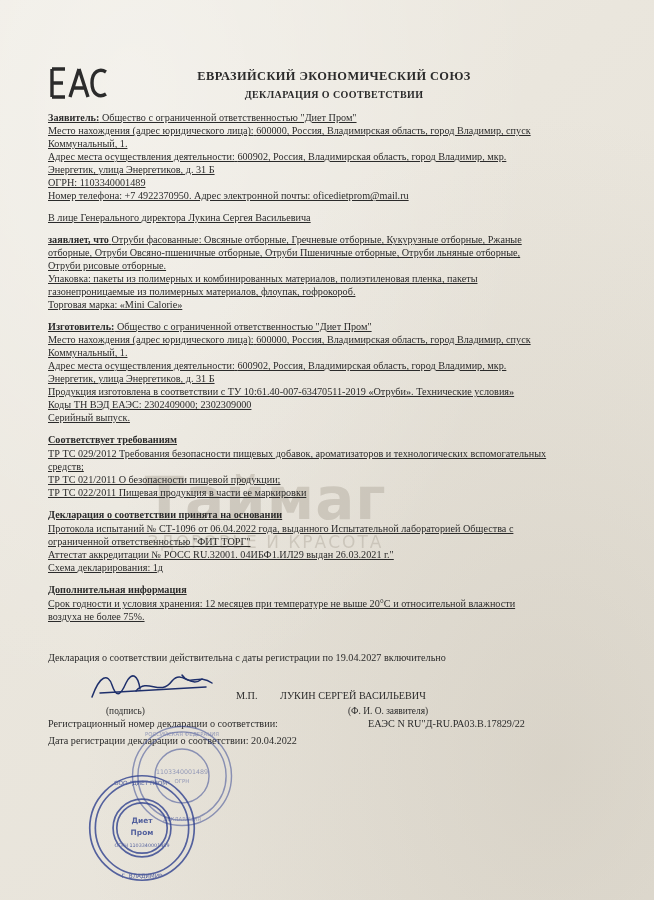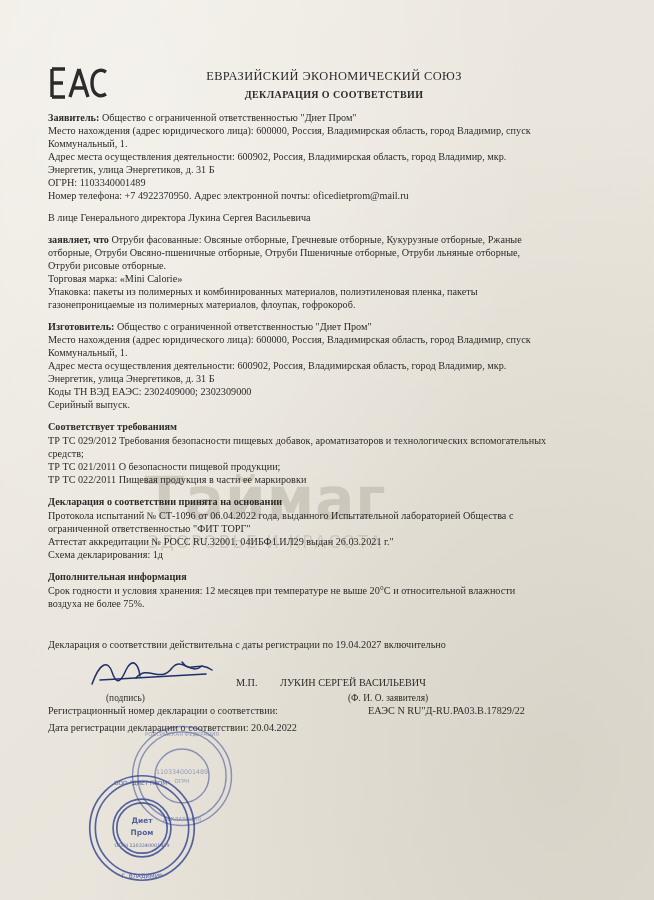--- a/index.html
+++ b/index.html
@@ -36,27 +36,27 @@
     padding-top:6px;
     text-align:left;
   }
   .eac-mark svg{display:block;}
   .titleblock{
     flex:1;
     text-align:center;
     padding-top:10px;
   }
   .title1{
-    font-size:12.4px;font-weight:normal;letter-spacing:.4px;
+    font-size:12.4px;font-weight:bold;letter-spacing:.4px;
     margin-bottom:5px;
   }
   .title2{
     font-size:10px;font-weight:bold;letter-spacing:.4px;
   }
-  .block{margin-bottom:9px;}
+  .block{margin-bottom:9px;text-decoration:underline;}
   .lbl{font-weight:bold;}
   p{margin:0;}
   .tight{line-height:13px;}
   .sect-head{font-weight:bold;margin-bottom:1px;}
   .valid-line{margin:28px 0 18px 0;}
   .sigrow{
     position:relative;
     height:34px;
     margin-top:4px;
   }
@@ -156,28 +156,29 @@
       <p>ОГРН: 1103340001489</p>
       <p>Номер телефона: +7 4922370950. Адрес электронной почты: oficedietprom@mail.ru</p>
     </div>
 
     <div class="block tight">
       <p>В лице Генерального директора Лукина Сергея Васильевича</p>
     </div>
 
     <div class="block tight">
       <p><span class="lbl">заявляет, что</span> <span>Отруби фасованные: Овсяные отборные, Гречневые отборные, Кукурузные отборные, Ржаные отборные, Отруби Овсяно-пшеничные отборные, Отруби Пшеничные отборные, Отруби льняные отборные, Отруби рисовые отборные.</span></p>
+      <p>Упаковка: пакеты из полимерных и комбинированных материалов, полиэтиленовая пленка, пакеты газонепроницаемые из полимерных материалов, флоупак, гофрокороб.</p>
       <p>Торговая марка: «Mini Calorie»</p>
-      <p>Упаковка: пакеты из полимерных и комбинированных материалов, полиэтиленовая пленка, пакеты газонепроницаемые из полимерных материалов, флоупак, гофрокороб.</p>
     </div>
 
     <div class="block tight">
       <p><span class="lbl">Изготовитель:</span> <span>Общество с ограниченной ответственностью "Диет Пром"</span></p>
       <p><span>Место нахождения (адрес юридического лица):</span> <span>600000, Россия, Владимирская область, город Владимир, спуск Коммунальный, 1.</span></p>
       <p><span>Адрес места осуществления деятельности:</span> <span>600902, Россия, Владимирская область, город Владимир, мкр. Энергетик, улица Энергетиков, д. 31 Б</span></p>
+      <p>Продукция изготовлена в соответствии с ТУ 10:61.40-007-63470511-2019 «Отруби». Технические условия»</p>
       <p>Коды ТН ВЭД ЕАЭС: 2302409000; 2302309000</p>
       <p>Серийный выпуск.</p>
     </div>
 
     <div class="block tight">
       <p class="sect-head">Соответствует требованиям</p>
       <p>ТР ТС 029/2012 Требования безопасности пищевых добавок, ароматизаторов и технологических вспомогательных средств;</p>
       <p>ТР ТС 021/2011 О безопасности пищевой продукции;</p>
       <p>ТР ТС 022/2011 Пищевая продукция в части ее маркировки</p>
     </div>

